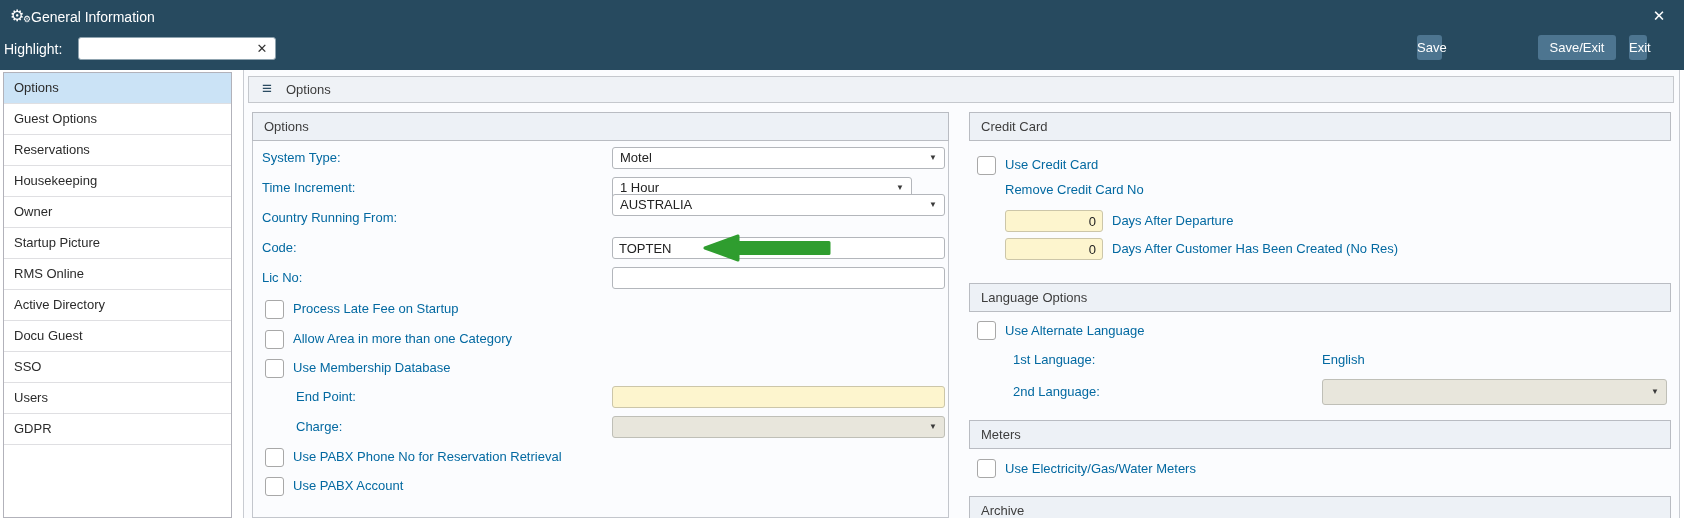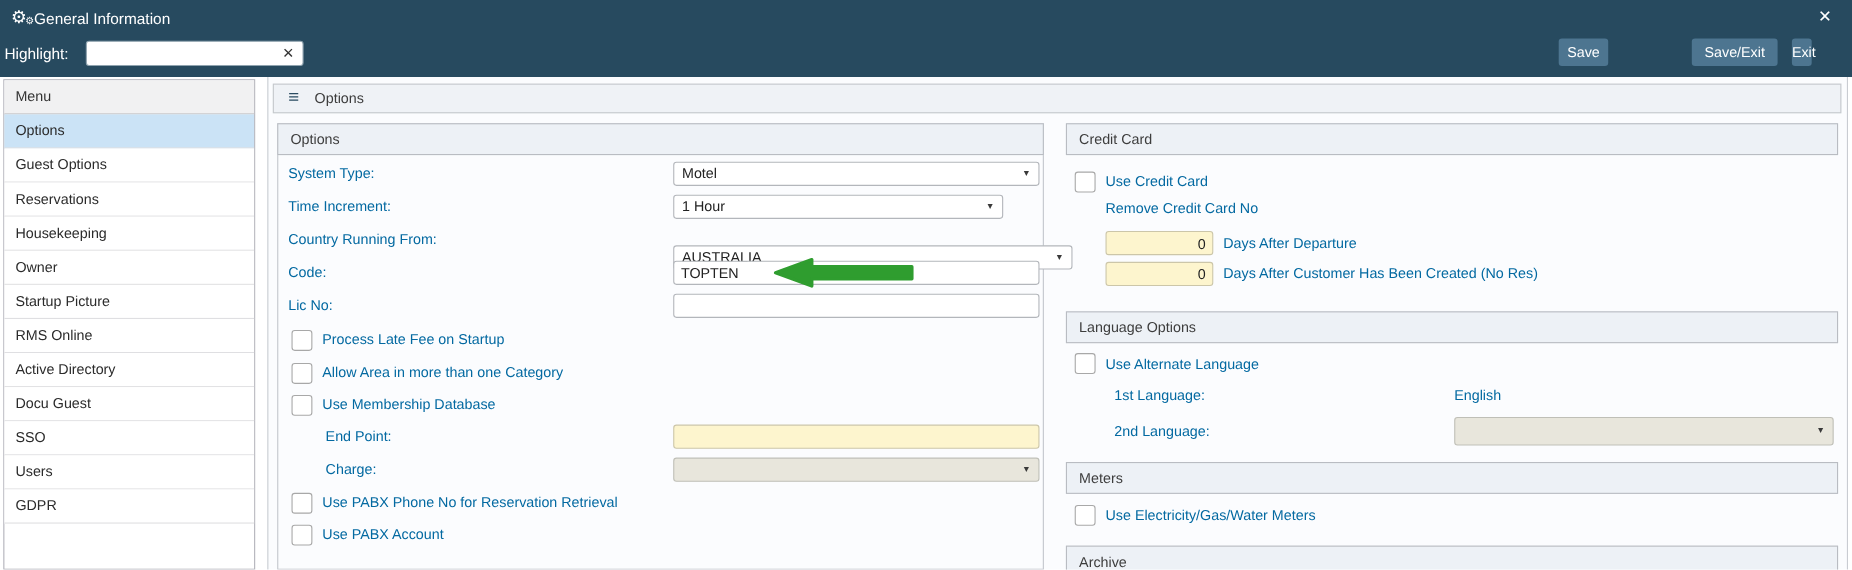--- a/index.html
+++ b/index.html
@@ -53,27 +53,26 @@
   <div class="titlebar">
     <span class="cogs">⚙</span>
     <span class="cogs-small">⚙</span>
     <div class="win-title">General Information</div>
     <div class="close-x">✕</div>
 
     <div class="hl-label">Highlight:</div>
     <input class="hl-input" value="" style="">
     <div class="hl-clear">✕</div>
 
-    <div class="btn" style="left:1417px; width:45px;">Save</div>
+    <div class="btn" style="left:1417px; width:25px;">Save</div>
     <div class="btn" style="left:1538px; width:78px;">Save/Exit</div>
     <div class="btn" style="left:1629px; width:18px;">Exit</div>
   </div>
 
   <div class="sidebar">
-    <div class="menu-header">Menu</div>
     <div class="menu-item selected">Options</div>
     <div class="menu-item">Guest Options</div>
     <div class="menu-item">Reservations</div>
     <div class="menu-item">Housekeeping</div>
     <div class="menu-item">Owner</div>
     <div class="menu-item">Startup Picture</div>
     <div class="menu-item">RMS Online</div>
     <div class="menu-item">Active Directory</div>
     <div class="menu-item">Docu Guest</div>
     <div class="menu-item">SSO</div>
@@ -95,21 +94,21 @@
     <span class="arr">▼</span>
   </div>
 
   <div class="lbl" style="left:262px; top:177px;">Time Increment:</div>
   <div class="dd" style="left:612px; top:177px; width:300px;">
     <span>1 Hour</span>
     <span class="arr">▼</span>
   </div>
 
   <div class="lbl" style="left:262px; top:207px;">Country Running From:</div>
-  <div class="dd" style="left:612px; top:223px; width:363px;">
+  <div class="dd" style="left:612px; top:194px; width:333px;">
     <span>AUSTRALIA</span>
     <span class="arr">▼</span>
   </div>
 
   <div class="lbl" style="left:262px; top:237px;">Code:</div>
   <input class="txt" style="left: 612px; top: 237px; width: 333px;" value="TOPTEN">
 
   <div class="lbl" style="left:262px; top:267px;">Lic No:</div>
   <input class="txt" style="left: 612px; top: 267px; width: 333px;" value="">
 

